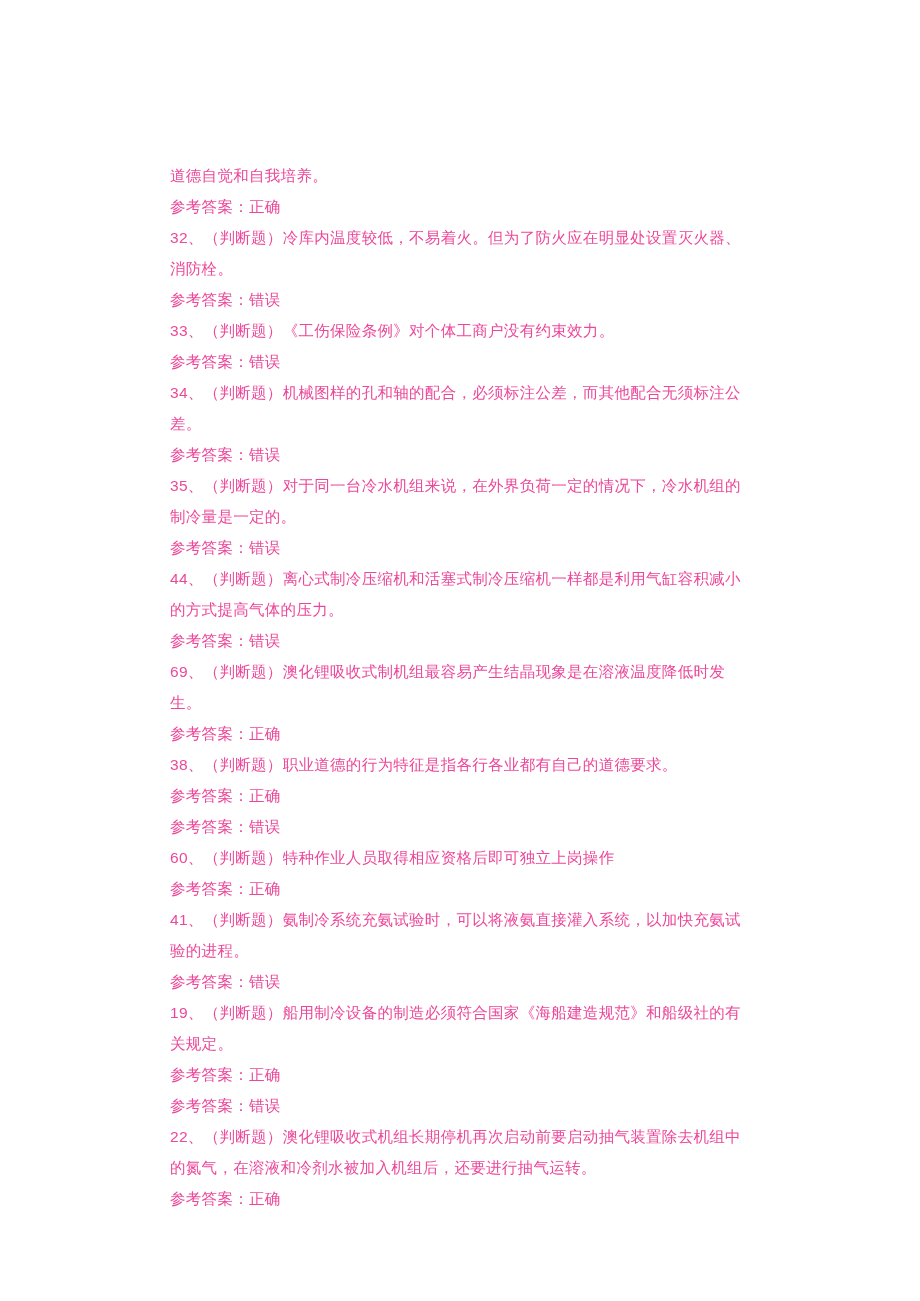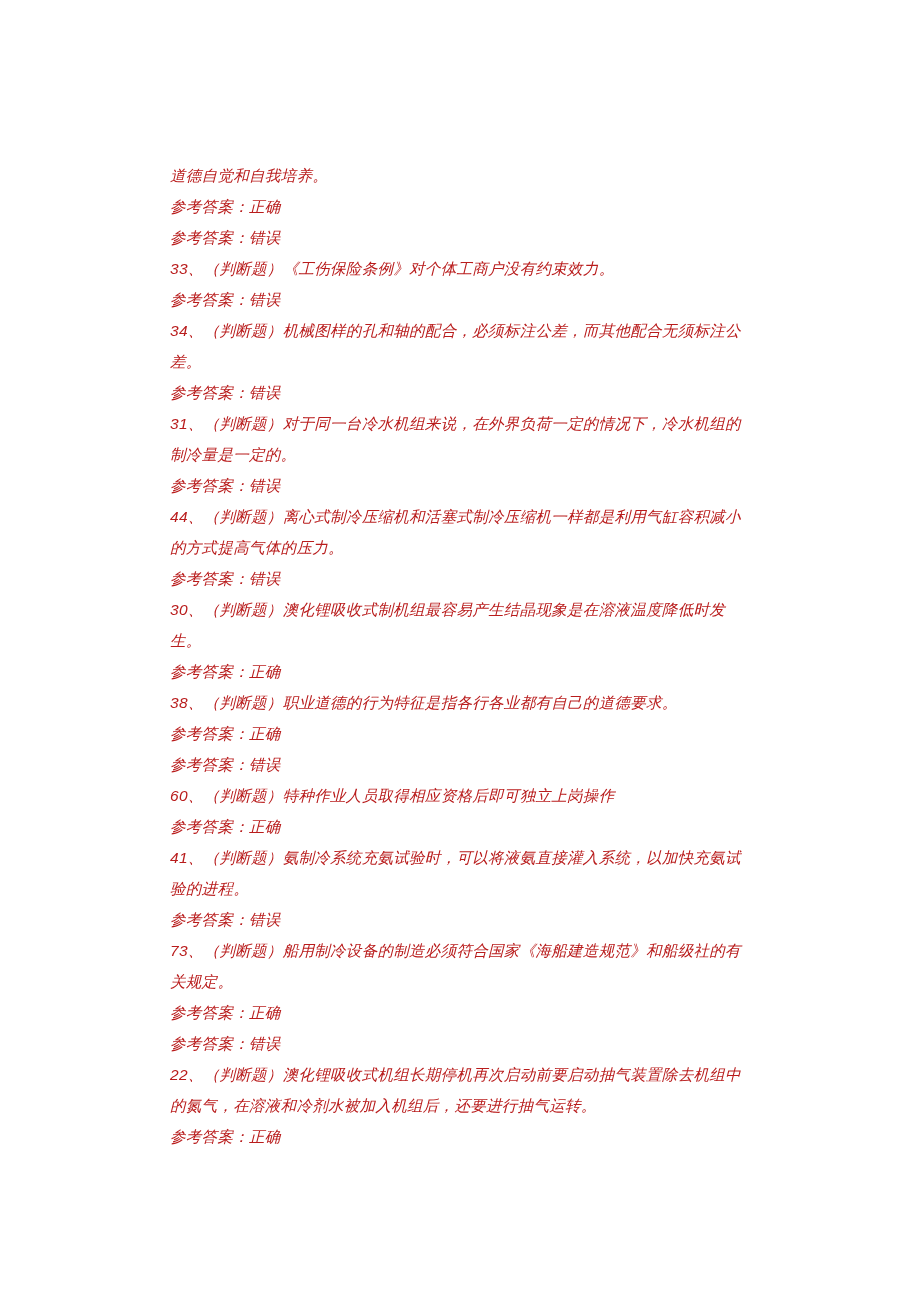--- a/index.html
+++ b/index.html
@@ -11,53 +11,53 @@
   .page {
     width: 920px;
     min-height: 1301px;
     padding: 160px 170px 0 170px;
     box-sizing: border-box;
   }
   .line {
     font-size: 15.5px;
     line-height: 31px;
     letter-spacing: 0.3px;
-    color: #b91c1c;
+    color: #ec4899;
     white-space: normal;
     word-break: break-all;
-    font-style: italic;
   }
   .num {
     font-family: "Helvetica Neue", Helvetica, Arial, sans-serif;
   }
 </style>
 </head>
 <body>
 
 <div class="page">
   <div id="content">
       <div class="line">道德自觉和自我培养。</div>
       <div class="line">参考答案：正确</div>
+      <div class="line"><span class="num">32</span>、（判断题）冷库内温度较低，不易着火。但为了防火应在明显处设置灭火器、消防栓。</div>
       <div class="line">参考答案：错误</div>
       <div class="line"><span class="num">33</span>、（判断题）《工伤保险条例》对个体工商户没有约束效力。</div>
       <div class="line">参考答案：错误</div>
       <div class="line"><span class="num">34</span>、（判断题）机械图样的孔和轴的配合，必须标注公差，而其他配合无须标注公差。</div>
       <div class="line">参考答案：错误</div>
-      <div class="line"><span class="num">31</span>、（判断题）对于同一台冷水机组来说，在外界负荷一定的情况下，冷水机组的制冷量是一定的。</div>
+      <div class="line"><span class="num">35</span>、（判断题）对于同一台冷水机组来说，在外界负荷一定的情况下，冷水机组的制冷量是一定的。</div>
       <div class="line">参考答案：错误</div>
       <div class="line"><span class="num">44</span>、（判断题）离心式制冷压缩机和活塞式制冷压缩机一样都是利用气缸容积减小的方式提高气体的压力。</div>
       <div class="line">参考答案：错误</div>
-      <div class="line"><span class="num">30</span>、（判断题）澳化锂吸收式制机组最容易产生结晶现象是在溶液温度降低时发生。</div>
+      <div class="line"><span class="num">69</span>、（判断题）澳化锂吸收式制机组最容易产生结晶现象是在溶液温度降低时发生。</div>
       <div class="line">参考答案：正确</div>
       <div class="line"><span class="num">38</span>、（判断题）职业道德的行为特征是指各行各业都有自己的道德要求。</div>
       <div class="line">参考答案：正确</div>
       <div class="line">参考答案：错误</div>
       <div class="line"><span class="num">60</span>、（判断题）特种作业人员取得相应资格后即可独立上岗操作</div>
       <div class="line">参考答案：正确</div>
       <div class="line"><span class="num">41</span>、（判断题）氨制冷系统充氨试验时，可以将液氨直接灌入系统，以加快充氨试验的进程。</div>
       <div class="line">参考答案：错误</div>
-      <div class="line"><span class="num">73</span>、（判断题）船用制冷设备的制造必须符合国家《海船建造规范》和船级社的有关规定。</div>
+      <div class="line"><span class="num">19</span>、（判断题）船用制冷设备的制造必须符合国家《海船建造规范》和船级社的有关规定。</div>
       <div class="line">参考答案：正确</div>
       <div class="line">参考答案：错误</div>
       <div class="line"><span class="num">22</span>、（判断题）澳化锂吸收式机组长期停机再次启动前要启动抽气装置除去机组中的氮气，在溶液和冷剂水被加入机组后，还要进行抽气运转。</div>
       <div class="line">参考答案：正确</div>
     </div>
 </div>
 
 </body></html>

